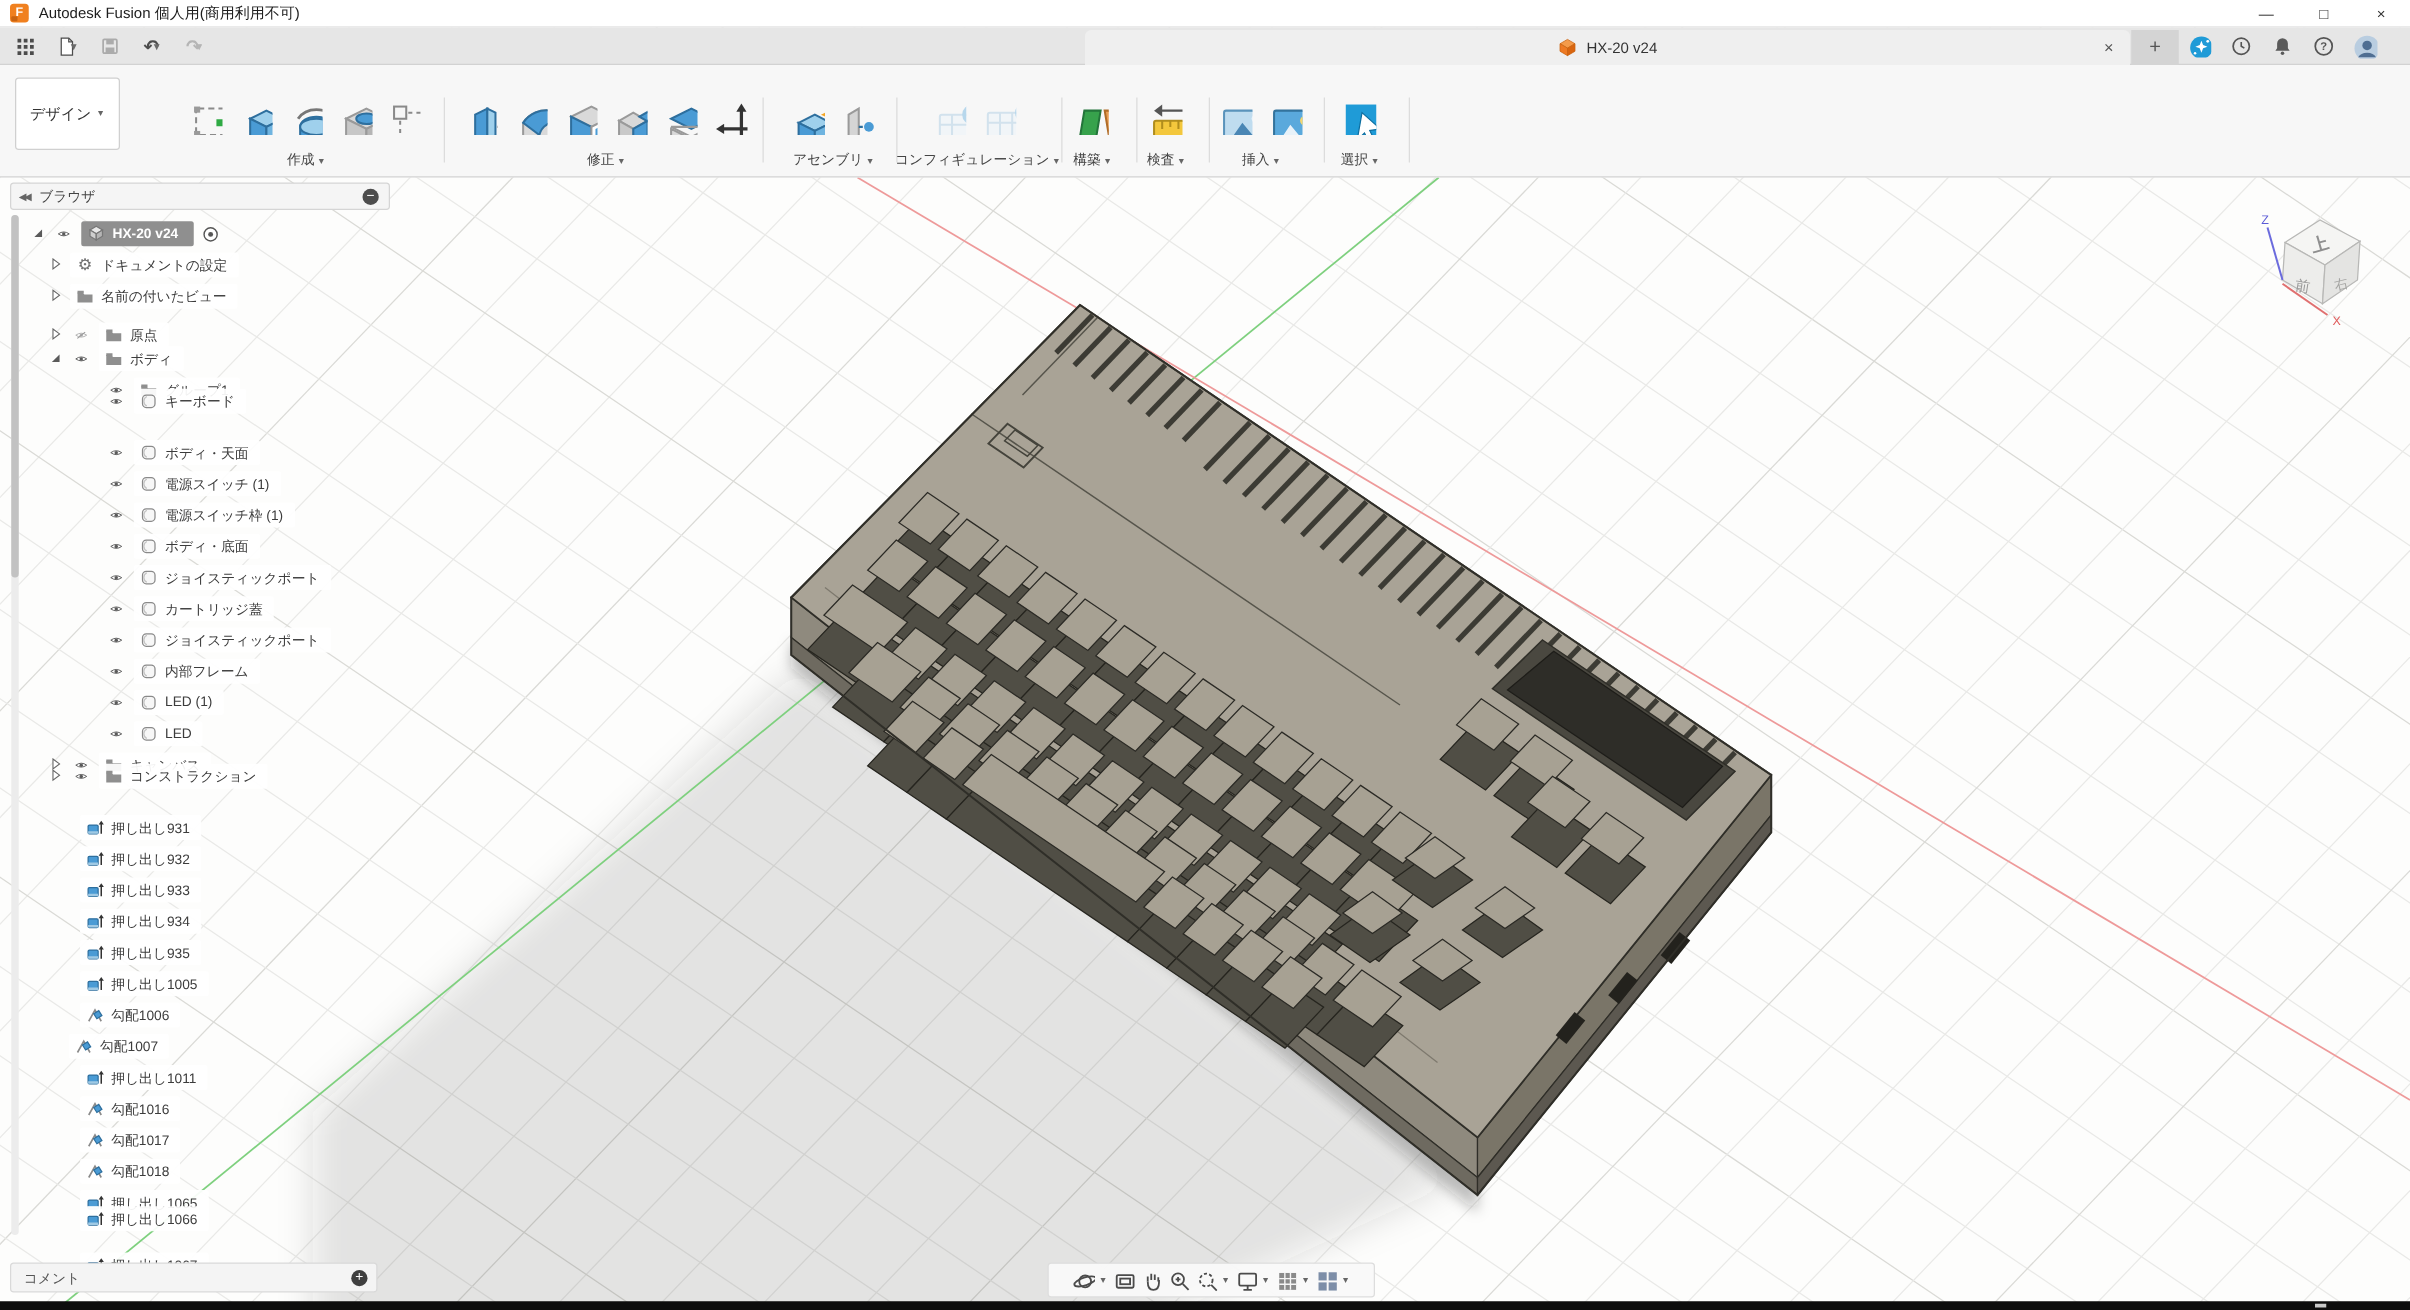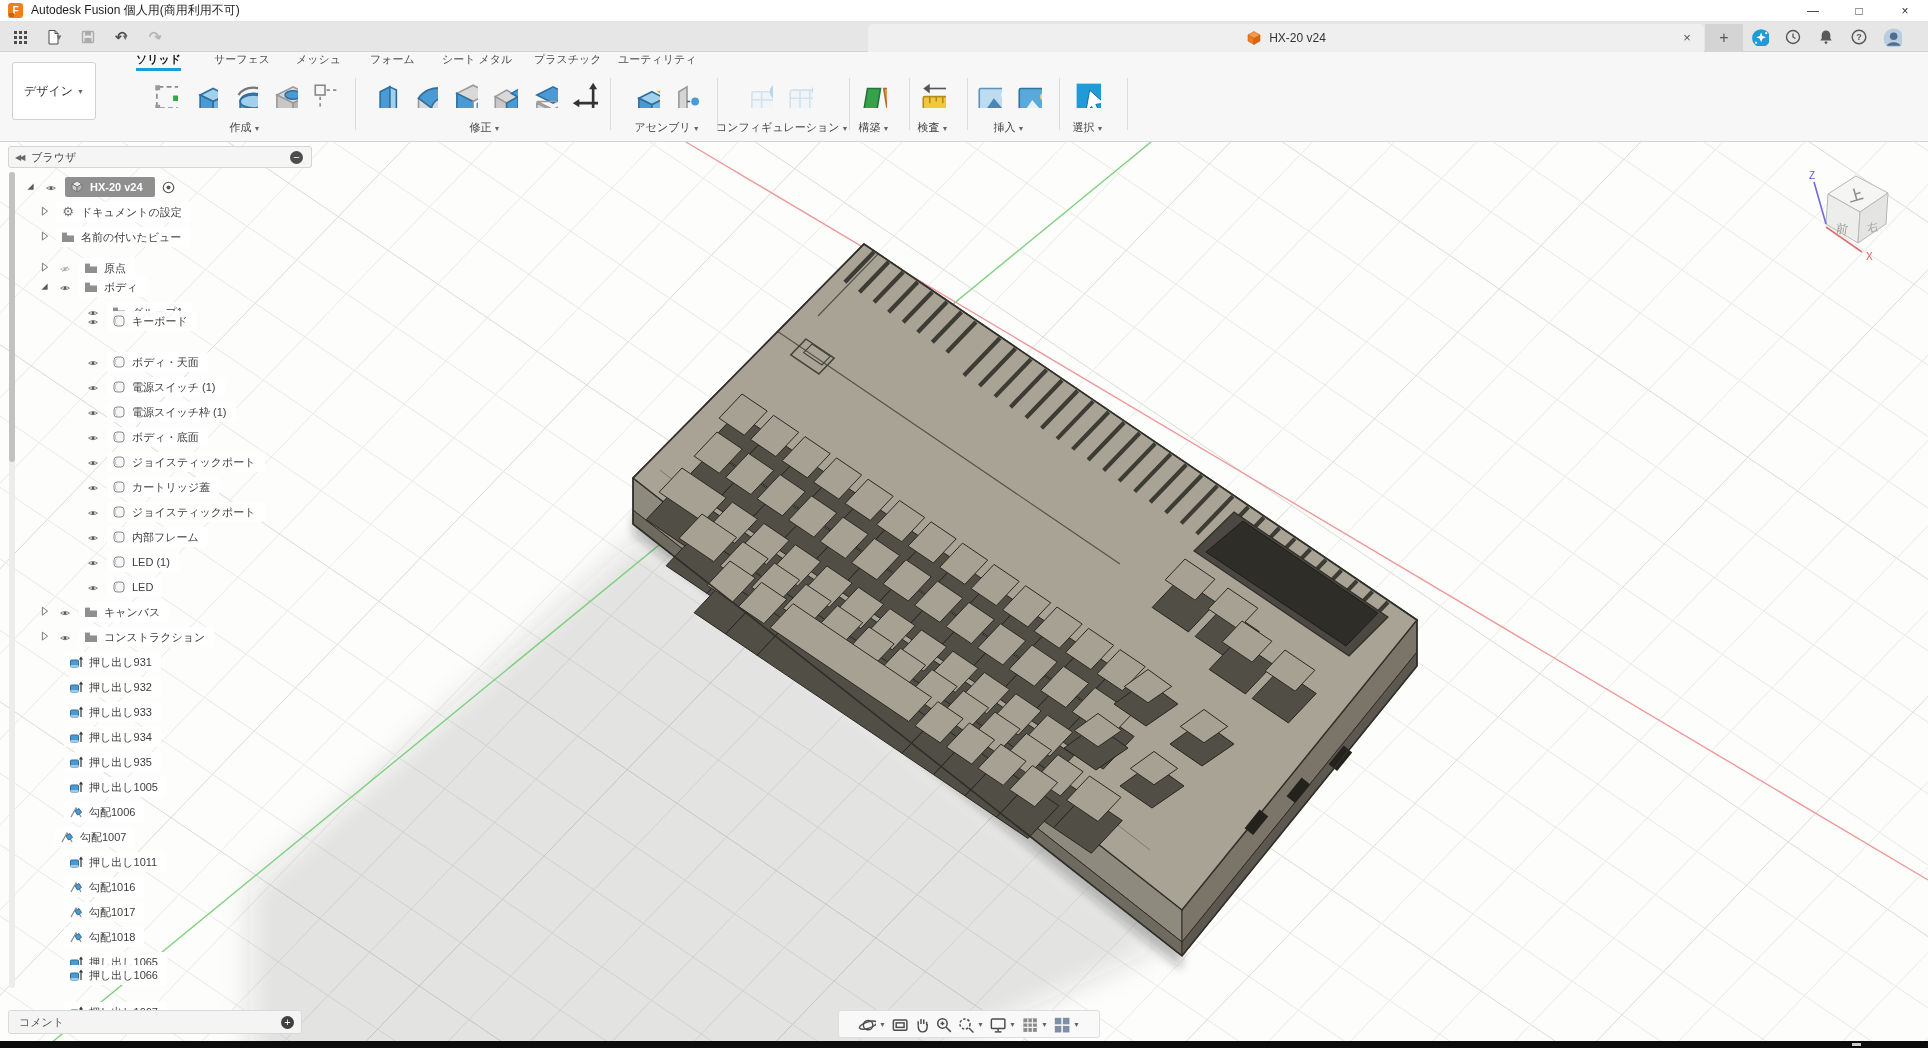--- a/index.html
+++ b/index.html
@@ -548,29 +548,20 @@
           <circle cx="9" cy="9" r="8.5" fill="#b9cde0"></circle>
           <circle cx="9" cy="7" r="3.2" fill="#4f6e92"></circle>
           <path d="M3 15 a6.5 5 0 0 1 12 0 Z" fill="#4f6e92"></path>
         </svg>
       </span>
     </div>
 </div>
 <div id="flyout-edge"></div>
 
 <div id="ribbon">
-  <div id="ribbon-tabs">
-      <span class="rtab active" style="left:136px">ソリッド</span>
-      <span class="rtab" style="left:214px">サーフェス</span>
-      <span class="rtab" style="left:296px">メッシュ</span>
-      <span class="rtab" style="left:370px">フォーム</span>
-      <span class="rtab" style="left:442px">シート メタル</span>
-      <span class="rtab" style="left:534px">プラスチック</span>
-      <span class="rtab" style="left:618px">ユーティリティ</span>
-    </div>
   <div id="workspace-btn">
     <span>デザイン</span>
     <span style="font-size:7px;color:#666">▼</span>
   </div>
   <div id="ribbon-groups">
       <div class="rgroup" style="left:140px;width:210px">
         <div class="icons">
           <span class="ricon">
             <svg width="26" height="26" viewBox="0 0 16 16">
               <rect x="3" y="3" width="17" height="13" rx="1" fill="none" stroke="#8a8a8a" stroke-dasharray="3 2"></rect>
@@ -1065,21 +1056,21 @@
         <span class="chip">
           <span class="ticon">
             <svg width="16" height="16" viewBox="0 0 16 16">
               <path d="M2 5 h4 l1.5 1.5 H14 V13 H2 Z" fill="#8f8f8f"></path>
               <rect x="2" y="3.6" width="5" height="2.2" fill="#8f8f8f"></rect>
             </svg>
           </span>
           <span>キャンバス</span>
         </span>
       </div>
-      <div class="trow" style="left:32px;top:456px">
+      <div class="trow" style="left:32px;top:440px">
         <span class="tarrow"><svg width="14" height="14" viewBox="0 0 16 16">
             <polygon points="5,2.5 11,7 5,11.5" fill="#fff" stroke="#666"></polygon>
           </svg></span>
         <span class="teye"><svg width="18" height="10" viewBox="0 0 16 16">
             <path d="M1 5 Q8 0 15 5 Q8 10 1 5 Z" fill="#fff" stroke="#5a5a5a" stroke-width="1.2"></path>
             <circle cx="8" cy="5" r="2.2" fill="#5a5a5a"></circle>
           </svg></span>
         <span class="chip">
           <span class="ticon">
             <svg width="16" height="16" viewBox="0 0 16 16">

